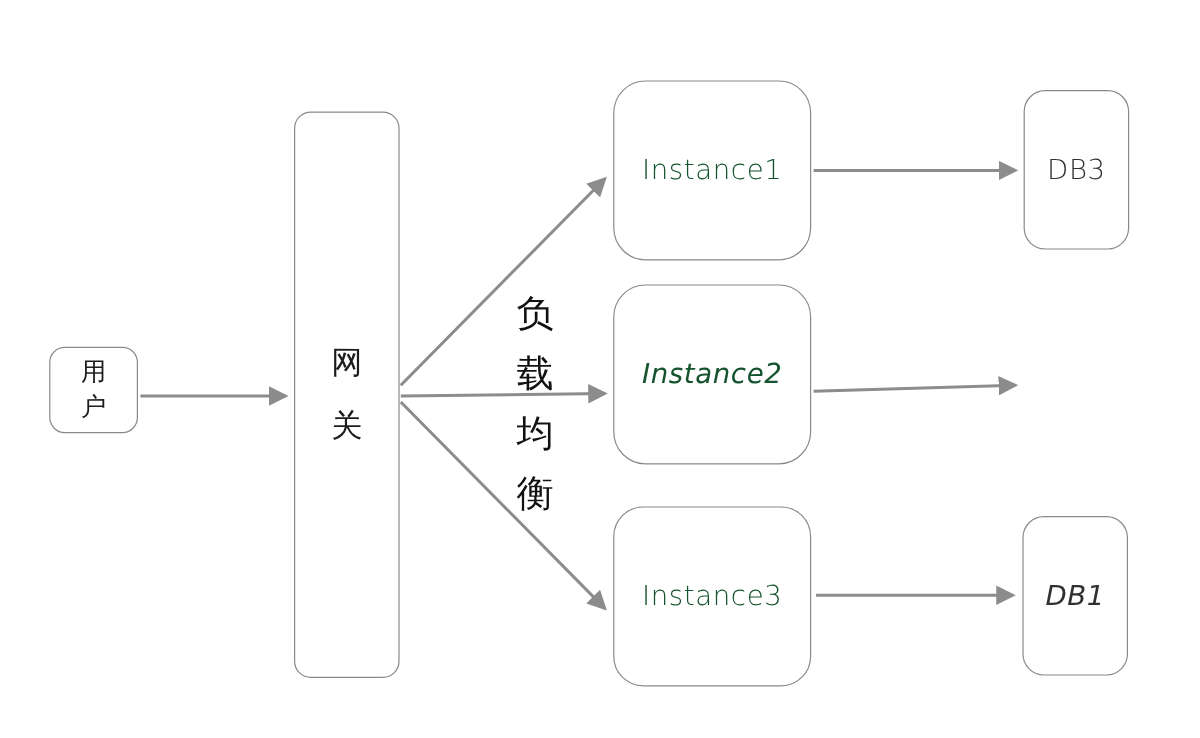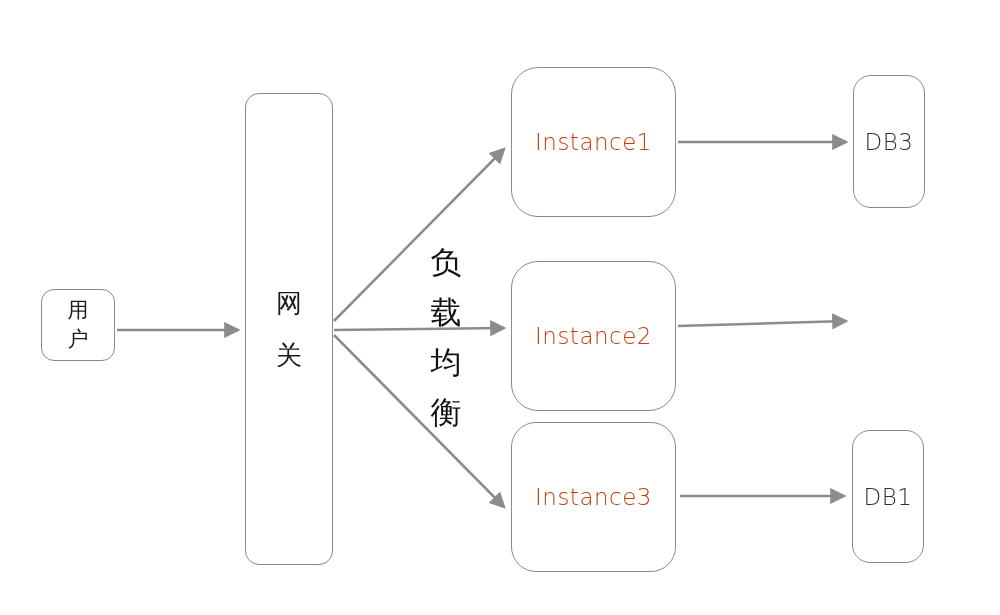--- a/index.html
+++ b/index.html
@@ -47,36 +47,36 @@
     line-height: 52px;
     color: #1c1c1c;
   }
   .node-instance {
     left: 511px;
     width: 165px; height: 150px;
     border-radius: 27px;
     font-size: 23px;
     font-weight: 300;
     letter-spacing: 0.5px;
-    color: #c2410c;
+    color: #14532d;
   }
   .node-instance1 { top: 67px; }
-  .node-instance2 { top: 261px; }
+  .node-instance2 { top: 237px; font-style: italic; }
   .node-instance3 { top: 422px; border-radius: 25px; }
   .node-db {
-    width: 72px; height: 133px;
+    width: 88px; height: 133px;
     border-radius: 18px;
     font-size: 23px;
     font-weight: 300;
     letter-spacing: 0.5px;
     color: #303030;
   }
   .node-db3 { left: 853px; top: 75px; }
   .node-db2 { left: 853px; top: 257px; }
-  .node-db1 { left: 852px; top: 430px; }
+  .node-db1 { left: 852px; top: 430px; font-style: italic; }
   .lb-label {
     position: absolute;
     left: 427px; top: 237px;
     width: 38px;
     font-size: 31px;
     line-height: 50px;
     color: #111111;
     text-align: center;
   }
   .vertical-text span { display: block; }

